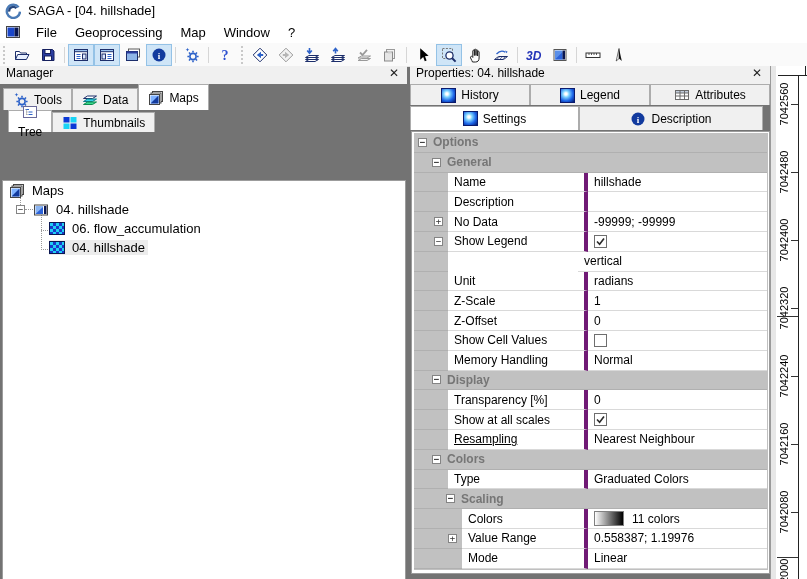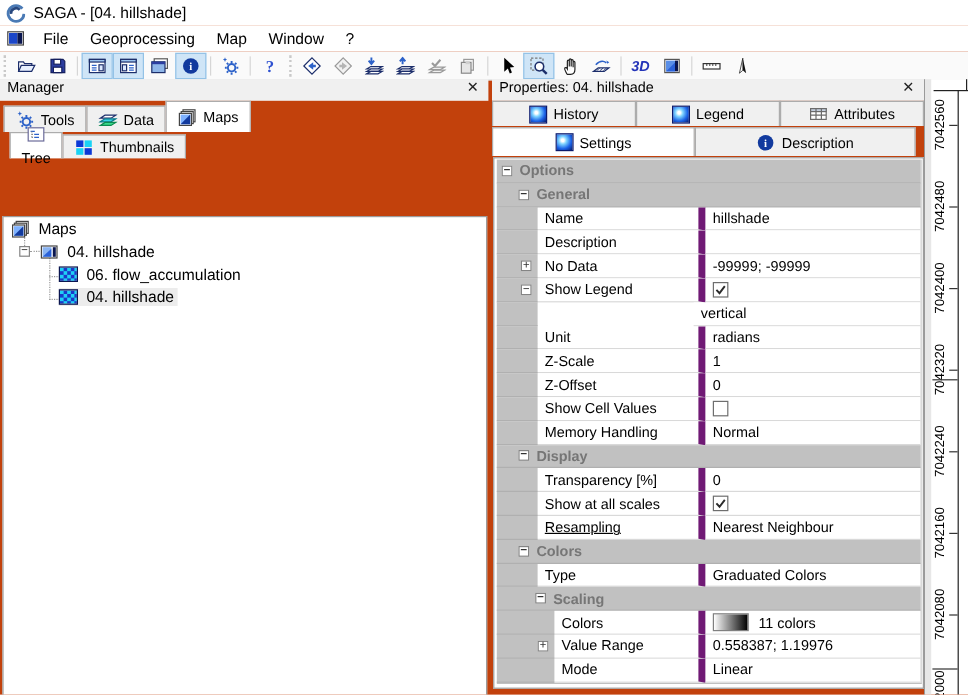--- a/index.html
+++ b/index.html
@@ -1,16 +1,16 @@
 <!DOCTYPE html>
 <html><head>
 <meta charset="utf-8">
 <style>
   html,body{margin:0;padding:0;background:#fff;}
-  #root{position:relative;width:807px;height:579px;background:#c2410c;overflow:hidden;
+  #root{position:relative;width:807px;height:579px;background:#737373;overflow:hidden;
         font-family:"Liberation Sans",sans-serif;font-size:12px;color:#000;}
   
   .titlebar{position:absolute;left:0;top:0;right:0;height:21px;background:#fff;display:flex;align-items:center;}
   .titlebar .appicon{width:16px;height:16px;margin-left:5px;}
   .titlebar .title{margin-left:7px;font-size:13px;}
   .menubar{position:absolute;left:0;top:21px;right:0;height:22px;background:#fff;display:flex;align-items:center;}
   .menubar .mdiicon{width:16px;height:16px;margin-left:5px;margin-right:6px;}
   .menuitem{padding:2px 9px;font-size:13px;cursor:default;}
   .toolbar{position:absolute;left:0;top:43px;right:0;height:23px;background:#fafafa;
            border-bottom:1px solid #e2e2e2;display:flex;align-items:center;}
@@ -61,21 +61,21 @@
   .srow.sec .expbox{margin-right:6px;}
   .sec.lvl0{padding-left:4px;}
   .sec.lvl1{padding-left:18px;}
   .sec.lvl2{padding-left:32px;}
   .strip{position:relative;background:#c1c1c1;border-bottom:1px solid #b0b0b0;}
   .strip.lvl1{width:34px;}
   .strip.lvl2{width:48px;}
   .strip .expbox{position:absolute;top:5px;}
   .strip.lvl1 .expbox{left:20px;}
   .strip.lvl2 .expbox{left:34px;}
-  .scell{box-sizing:border-box;border-right:6px solid #701a75;border-bottom:1px solid #d9d9d9;
+  .scell{box-sizing:border-box;border-right:4px solid #701a75;border-bottom:1px solid #d9d9d9;
          display:flex;align-items:center;padding-left:6px;overflow:hidden;white-space:nowrap;background:#fff;}
   .scell.lab{}
   .scell.val{flex:1;border-right:none;}
   .scell.lab.indent{padding-left:19px;}
   .cbox{box-sizing:border-box;width:13px;height:13px;border:1px solid #6e6e6e;background:#fff;display:flex;align-items:center;justify-content:center;}
   .swatch{width:28px;height:13px;border:1px solid #808080;background:linear-gradient(to right,#ffffff,#000000);margin-right:8px;}
   
   #mapstrip{position:absolute;left:770px;top:66px;width:37px;bottom:0;background:#fff;}
   #mapstrip .splitline{position:absolute;left:0;top:0;bottom:0;width:1px;background:#9a9a9a;}
   #mapstrip .splitband{position:absolute;left:1px;top:0;bottom:0;width:5px;background:#e7e7e7;}

